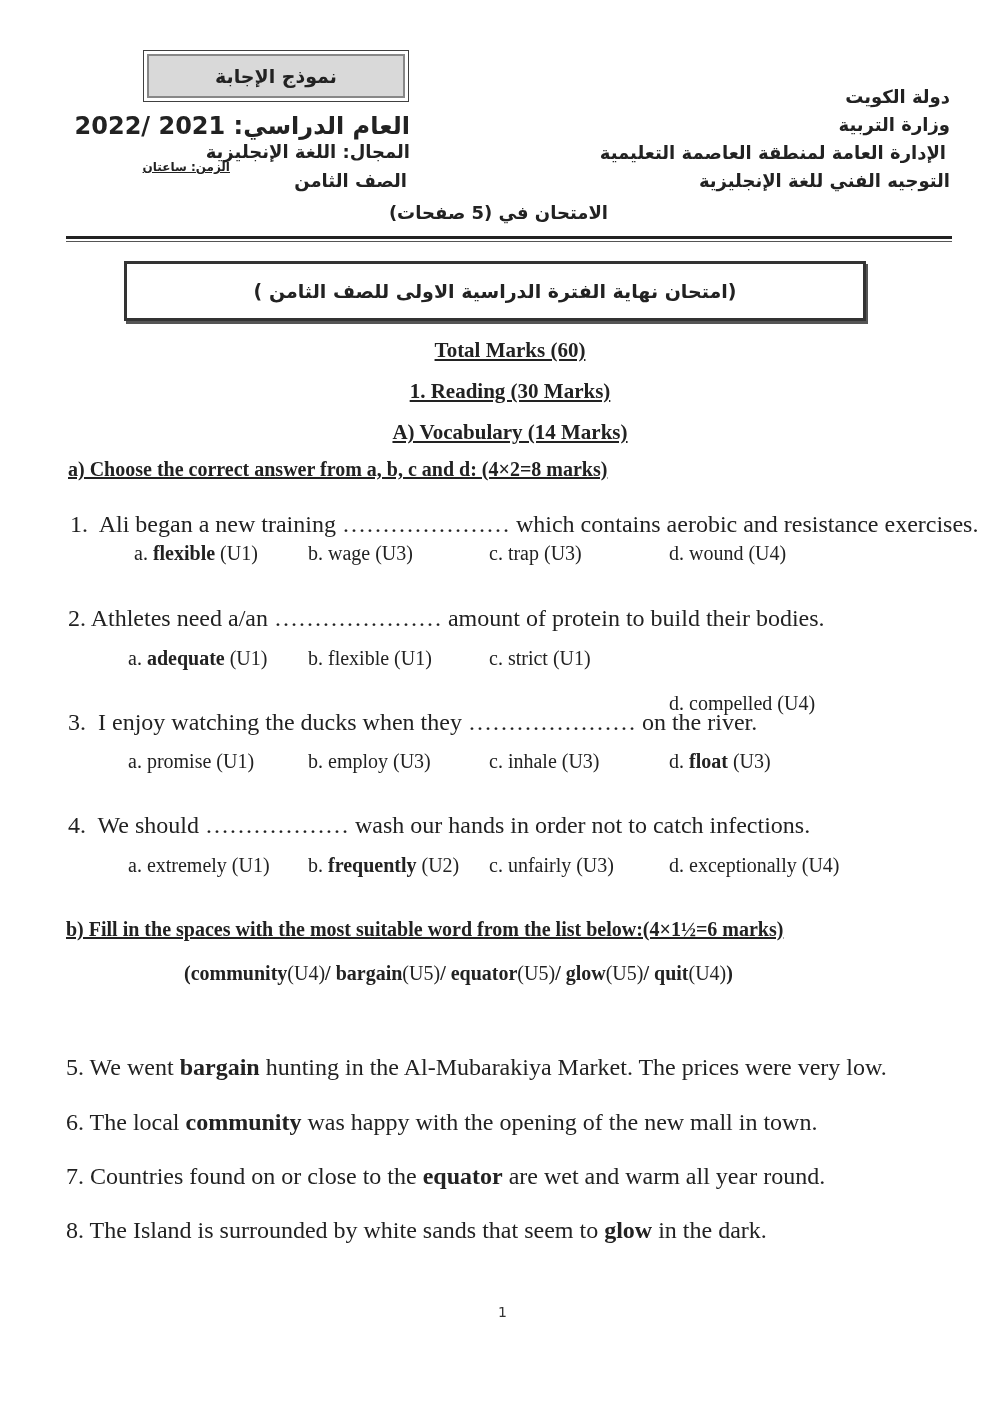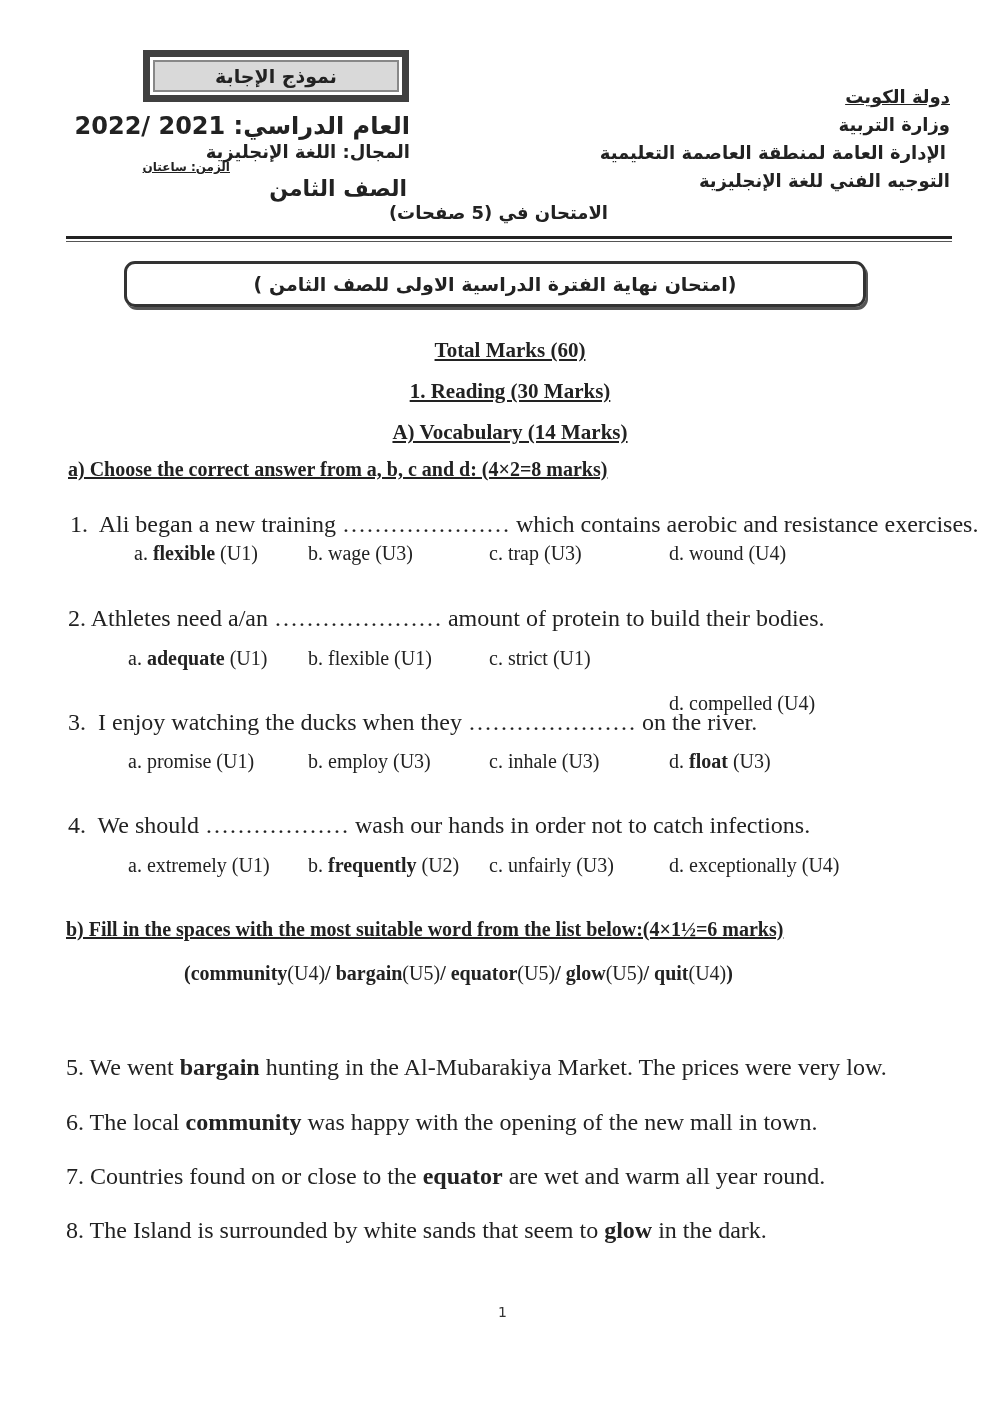--- a/index.html
+++ b/index.html
@@ -1,45 +1,45 @@
 <!DOCTYPE html>
 <html><head>
 <meta charset="utf-8">
 <style>
   html, body { margin: 0; padding: 0; background: #ffffff; }
   body { width: 992px; height: 1402px; position: relative; overflow: hidden; color: #1a1a1a; }
   .ar { font-family: "DejaVu Sans", sans-serif; font-weight: bold; direction: rtl; position: absolute; white-space: nowrap; color: #222; }
   .en { font-family: "Liberation Serif", serif; position: absolute; white-space: nowrap; color: #222; }
-  .answer-box { position: absolute; left: 143px; top: 50px; width: 266px; height: 52px; border: 7px solid #404040; background: #d9d9d9; box-sizing: border-box; display: flex; align-items: center; justify-content: center; box-shadow: inset 0 0 0 3px #fff, inset 0 0 0 5px #888; }
+  .answer-box { position: absolute; left: 143px; top: 50px; width: 266px; height: 52px; border: 1px solid #404040; background: #d9d9d9; box-sizing: border-box; display: flex; align-items: center; justify-content: center; box-shadow: inset 0 0 0 3px #fff, inset 0 0 0 5px #888; }
   .answer-box span { font-family: "DejaVu Sans", sans-serif; font-weight: bold; font-size: 19px; direction: rtl; color: #222; }
   .hr1 { position: absolute; left: 66px; width: 886px; top: 236px; height: 3px; background: #222; }
   .hr2 { position: absolute; left: 66px; width: 886px; top: 241px; height: 1px; background: #555; }
-  .exam-title-box { position: absolute; left: 124px; top: 261px; width: 742px; height: 46px; border: 3px solid #333; border-radius: 11px; box-sizing: border-box; box-shadow: 2px 3px 0 #555; display: flex; align-items: center; justify-content: center; }
+  .exam-title-box { position: absolute; left: 124px; top: 261px; width: 742px; height: 60px; border: 3px solid #333; border-radius: 0; box-sizing: border-box; box-shadow: 2px 3px 0 #555; display: flex; align-items: center; justify-content: center; }
   .exam-title-box span { font-family: "DejaVu Sans", sans-serif; font-weight: bold; font-size: 19px; direction: rtl; color: #222; }
   .center-head { position: absolute; left: 0; width: 1020px; text-align: center; font-family: "Liberation Serif", serif; font-weight: bold; font-size: 21px; text-decoration: underline; color: #222; }
   .sec-head { font-weight: bold; font-size: 20px; text-decoration: underline; }
   .q { font-size: 24px; }
   .opt { font-size: 20px; }
   b { font-weight: bold; }
   .page-num { position: absolute; left: 498px; top: 1304px; font-family: "DejaVu Sans", sans-serif; font-size: 14px; color: #333; }
 </style>
 </head>
 <body>
 
-<div class="ar" style="right:42px; top:86px; font-size:18px;text-decoration:underline;">دولة الكويت</div>
+<div class="ar" style="right:42px; top:86px; font-size:18px;">دولة الكويت</div>
 <div class="ar" style="right:42px; top:114px; font-size:18px;">وزارة التربية</div>
 <div class="ar" style="right:46px; top:142px; font-size:18px;">الإدارة العامة لمنطقة العاصمة التعليمية</div>
 <div class="ar" style="right:42px; top:170px; font-size:18px;">التوجيه الفني للغة الإنجليزية</div>
 
 <div class="answer-box">
   <span>نموذج الإجابة</span>
 </div>
 <div class="ar" style="right:582px; top:112px; font-size:24px;">العام الدراسي: 2021 /2022</div>
 <div class="ar" style="right:582px; top:141px; font-size:18px;">المجال: اللغة الإنجليزية</div>
-<div class="ar" style="right:585px; top:176px; font-size:22px;">الصف الثامن</div>
+<div class="ar" style="right:585px; top:170px; font-size:18px;">الصف الثامن</div>
 <div class="ar" style="right:762px; top:160px; font-size:12px;text-decoration:underline;">الزمن: ساعتان</div>
 
 <div class="ar" style="right:384px; top:202px; font-size:18px;">الامتحان في (5 صفحات)</div>
 
 <div class="hr1"></div>
 <div class="hr2"></div>
 
 <div class="exam-title-box">
   <span>(امتحان نهاية الفترة الدراسية الاولى للصف الثامن )</span>
 </div>

